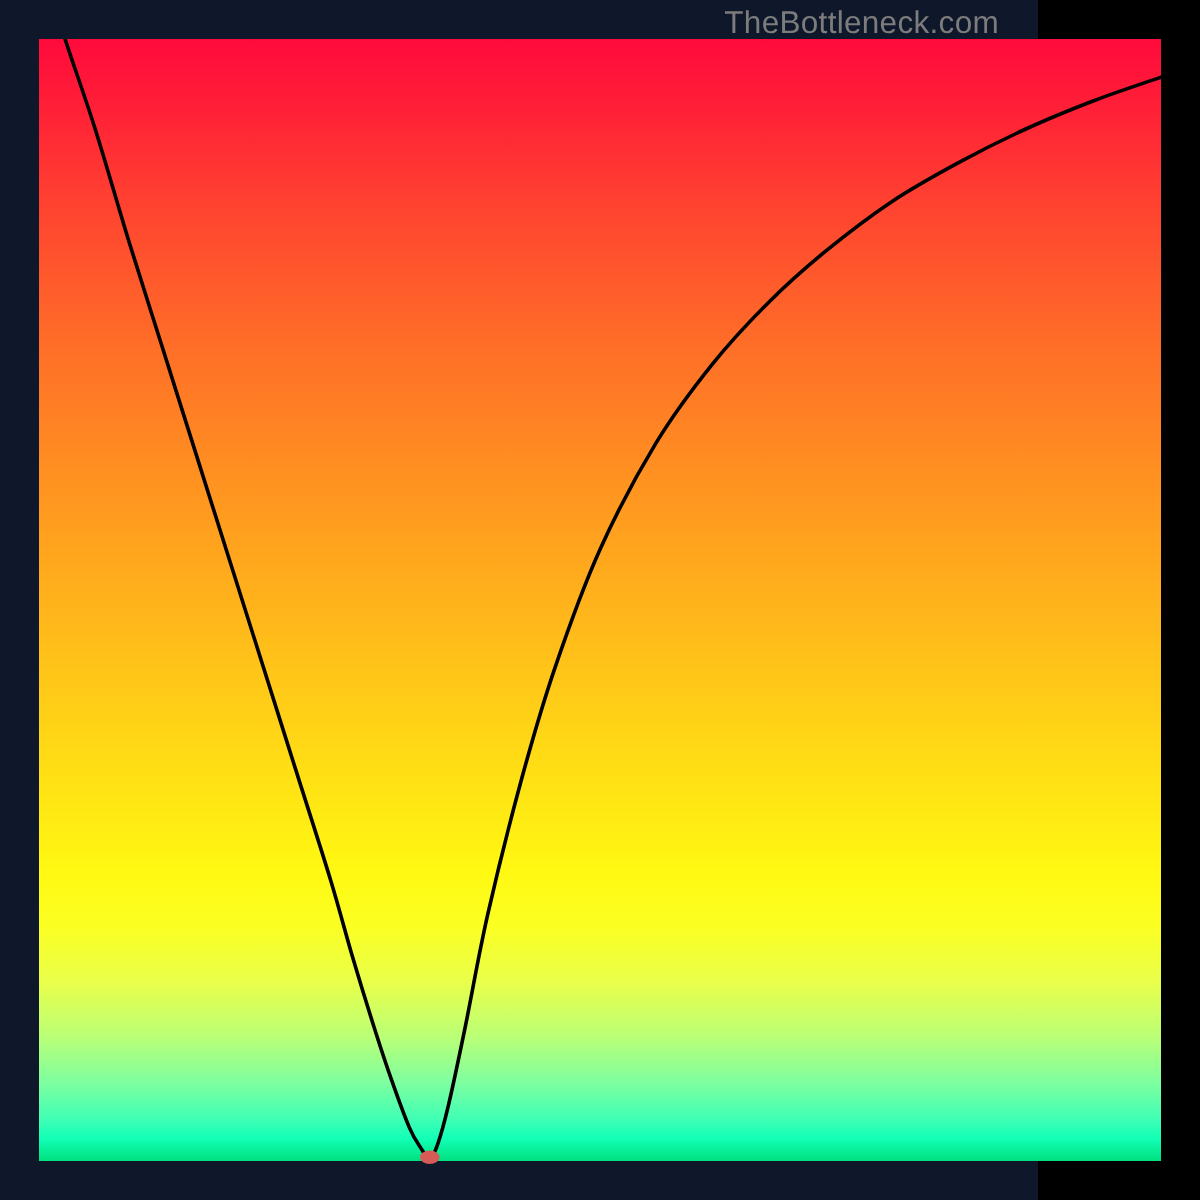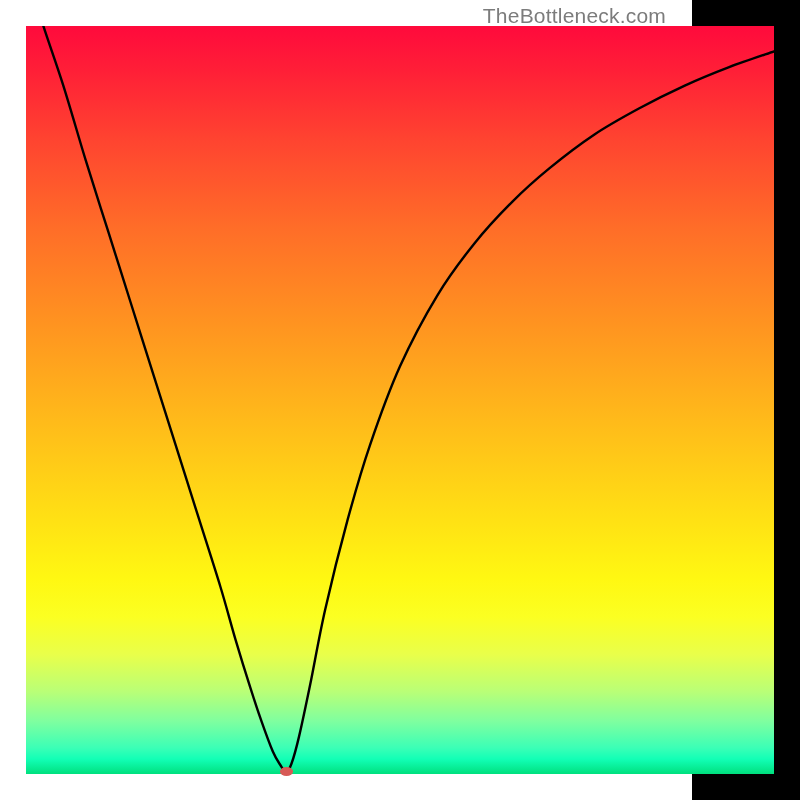--- a/index.html
+++ b/index.html
@@ -10,21 +10,21 @@
     background: #000000;
     overflow: hidden;
     font-family: Arial, Helvetica, sans-serif;
   }
   .frame {
     position: absolute;
     top: 0;
     left: 0;
     width: 692px;
     height: 800px;
-    background: #ffffff;
+    background: #0f172a;
   }
   .plot {
     position: absolute;
     top: 26px;
     left: 26px;
     width: 748px;
     height: 748px;
     background: linear-gradient(
       to bottom,
       #ff0a3c 0%,

